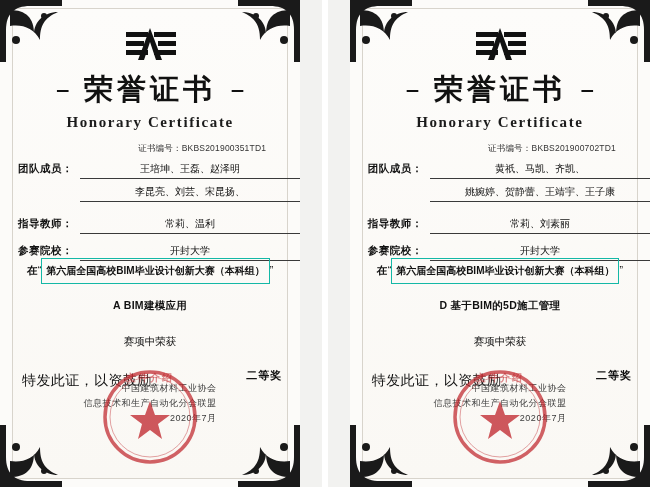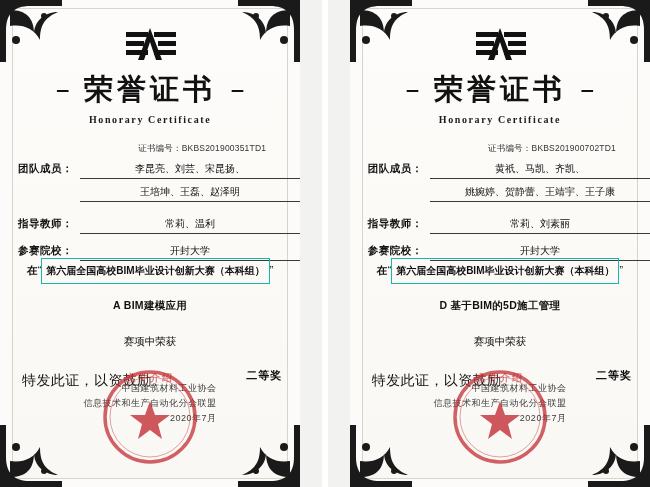--- a/index.html
+++ b/index.html
@@ -78,21 +78,21 @@
     font-weight: normal;
     letter-spacing: 0;
   }
   .subtitle {
     position: absolute;
     left: 0;
     right: 0;
     top: 114px;
     text-align: center;
     font-family: "Liberation Serif", serif;
-    font-size: 10px;
+    font-size: 15px;
     letter-spacing: 1.6px;
     color: #1b1b1b;
     font-weight: bold;
   }
   .cert-no {
     position: absolute;
     right: 34px;
     top: 143px;
     font-size: 8.5px;
     color: #333;
@@ -302,22 +302,22 @@
     <div class="subtitle">Honorary Certificate</div>
 
     <div class="cert-no">
       <span class="lbl">证书编号：</span><span class="val">BKBS201900351TD1</span>
     </div>
 
     <div class="rows">
       <div class="row">
         <div class="label">团队成员：</div>
         <div class="value two">
+          <span>王培坤、王磊、赵泽明</span>
           <span>李昆亮、刘芸、宋昆扬、</span>
-          <span>王培坤、王磊、赵泽明</span>
         </div>
       </div>
       <div class="row">
         <div class="label">指导教师：</div>
         <div class="value">常莉、温利</div>
       </div>
       <div class="row">
         <div class="label">参赛院校：</div>
         <div class="value">开封大学</div>
       </div>

